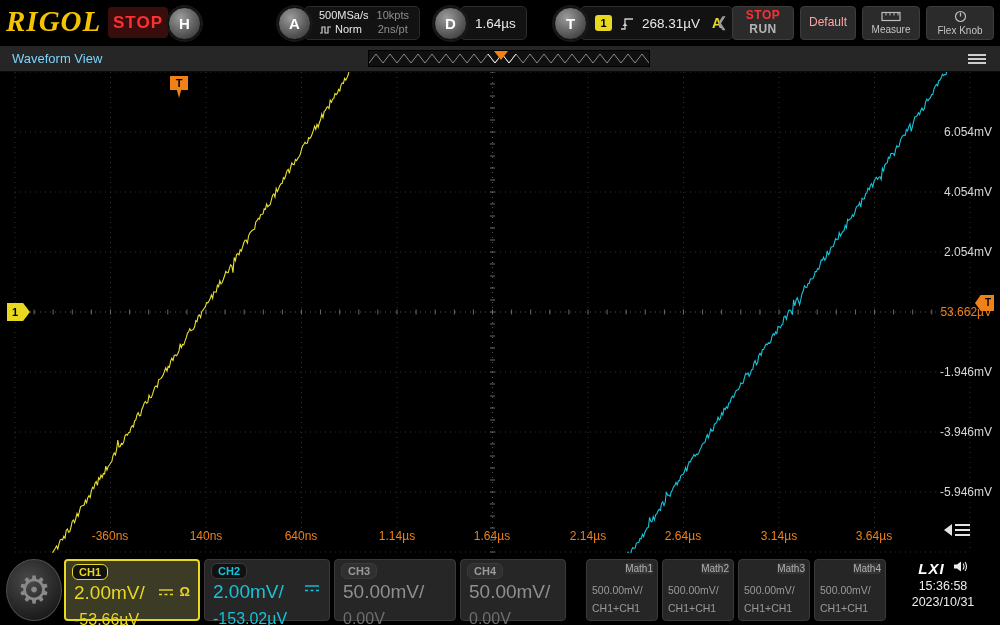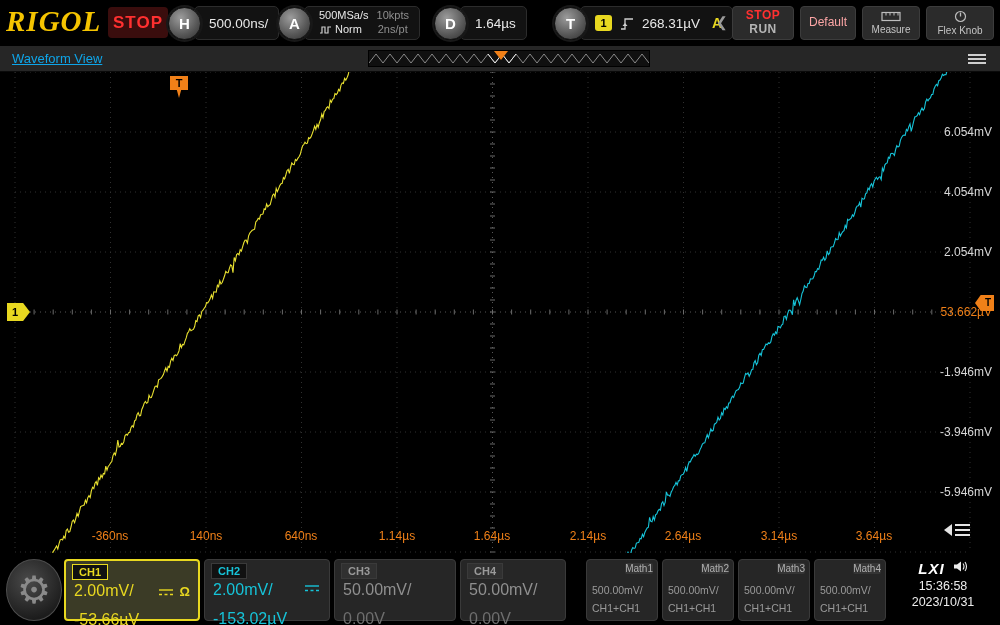--- a/index.html
+++ b/index.html
@@ -29,21 +29,21 @@
   .chev{position:absolute;top:14px;color:#9a9a9a;font-size:14px;}
   .btn{position:absolute;top:6px;height:34px;background:#2b2b2b;border:1px solid #3c3c3c;border-radius:4px;
        color:#ddd;display:flex;flex-direction:column;align-items:center;justify-content:center;line-height:1.15;cursor:default;}
   .btn .stop-t{color:var(--red,#ff3030);font-weight:bold;font-size:12px;letter-spacing:.5px;}
   .btn .run-t{color:#b5b5b5;font-weight:bold;font-size:12px;letter-spacing:.5px;}
   .btn .blab{font-size:10px;color:#c4c4c4;margin-top:2px;}
   .btn .dlab{font-size:12px;color:#fca5a5;}
 
   
   .titlebar{position:absolute;left:0;top:46px;width:1000px;height:26px;background:#262626;border-bottom:1px solid #0a0a0a;}
-  .view-title{position:absolute;left:12px;top:5px;font-size:13px;color:#0ea5e9;text-decoration:underline;}
+  .view-title{position:absolute;left:12px;top:5px;font-size:13px;color:#7dd3fc;}
   .record-bar{position:absolute;left:368px;top:4px;width:282px;height:17px;background:#101010;border:1px solid #000;}
   .menu-lines{position:absolute;right:14px;top:6px;width:18px;height:14px;}
   .menu-lines div{height:2px;background:#cfcfcf;margin:2px 0;}
 
   
   .plot{position:absolute;left:0;top:72px;width:1000px;height:484px;background:#000;}
   .xlab{position:absolute;top:457px;transform:translateX(-50%);color:var(--orange,#f08018);font-size:12px;}
   .ylab{position:absolute;right:8px;color:#d8d8d8;font-size:12px;text-align:right;}
   .ylab.orange{color:var(--orange,#f08018);}
   .trig-flag{position:absolute;left:170px;top:4px;width:18px;height:22px;background:var(--orange,#f08018);
@@ -57,25 +57,25 @@
       color:#000;font-weight:bold;font-size:10px;text-align:right;line-height:16px;padding-right:3px;}
   .plot-menu{position:absolute;left:944px;top:448px;}
 
   
   .footer{position:absolute;left:0;top:556px;width:1000px;height:69px;background:#000;}
   .gear{position:absolute;left:6px;top:3px;width:56px;height:62px;border-radius:50%;
         background:radial-gradient(circle at 40% 35%,#4a4a4a,#1c1c1c 75%);border:1px solid #4e4e4e;
         display:flex;align-items:center;justify-content:center;color:#8a8a8a;font-size:38px;}
   .chbox{position:absolute;top:3px;height:62px;background:#262626;border:1px solid #3a3a3a;border-radius:4px;}
   .chbox.active{background:#3b3b26;border:2px solid var(--ch1,#e8d820);}
-  .ch-head{position:absolute;left:6px;top:3px;font-size:11px;font-weight:bold;padding:1px 6px;border-radius:0;background:#111;}
+  .ch-head{position:absolute;left:6px;top:3px;font-size:11px;font-weight:bold;padding:1px 6px;border-radius:6px;background:#111;}
   .c1 .ch-head{color:var(--ch1,#e8d820);border:1px solid var(--ch1,#e8d820);}
   .c2 .ch-head{color:var(--ch2,#16c3d8);border:1px solid #3a3a3a;}
   .c3 .ch-head,.c4 .ch-head{color:#9a9a9a;border:1px solid #3a3a3a;background:#303030;}
-  .ch-scale{position:absolute;left:8px;top:21px;font-size:16px;}
+  .ch-scale{position:absolute;left:8px;top:21px;font-size:19px;}
   .ch-offset{position:absolute;left:8px;top:50px;font-size:16px;}
   .c1 .ch-scale,.c1 .ch-offset,.c1 .ch-icons{color:var(--ch1,#e8d820);}
   .c2 .ch-scale,.c2 .ch-offset,.c2 .ch-icons{color:var(--ch2,#16c3d8);}
   .c3 .ch-scale,.c4 .ch-scale{color:#8f8f8f;}
   .c3 .ch-offset,.c4 .ch-offset{color:#6e6e6e;}
   .ch-icons{position:absolute;right:8px;top:23px;display:flex;align-items:center;gap:5px;font-size:13px;font-weight:bold;}
   .mathbox{position:absolute;top:3px;width:72px;height:62px;background:#262626;border:1px solid #3a3a3a;border-radius:4px;}
   .math-head{position:absolute;right:4px;top:3px;font-size:10px;color:#b0b0b0;background:#343434;padding:0 0;border-radius:2px;}
   .math-scale{position:absolute;left:5px;top:24px;font-size:10.5px;color:#9a9a9a;}
   .math-expr{position:absolute;left:5px;top:42px;font-size:10.5px;color:#9a9a9a;}
@@ -88,23 +88,20 @@
 <body>
 
 <div class="screen">
 
   <div class="topbar">
     <div class="logo">RIGOL</div>
     <div class="acq-status">STOP</div>
 
     <div class="knob-group" style="left:168px;">
       <div class="knob">H</div>
-      <div class="vbox">
-        <span style="font-size:13.5px;">500.00ns/</span>
-      </div>
     </div>
 
     <div class="knob-group" style="left:278px;">
       <div class="knob">A</div>
       <div class="vbox">
         <span class="stack">
           <span>500MSa/s</span>
           <span class="r">
             <svg width="13" height="9" viewBox="0 0 13 9">
               <path d="M1 8 h2 v-6 h3 v6 h3 v-6 h3" fill="none" stroke="#cfcfcf" stroke-width="1.2"></path>

